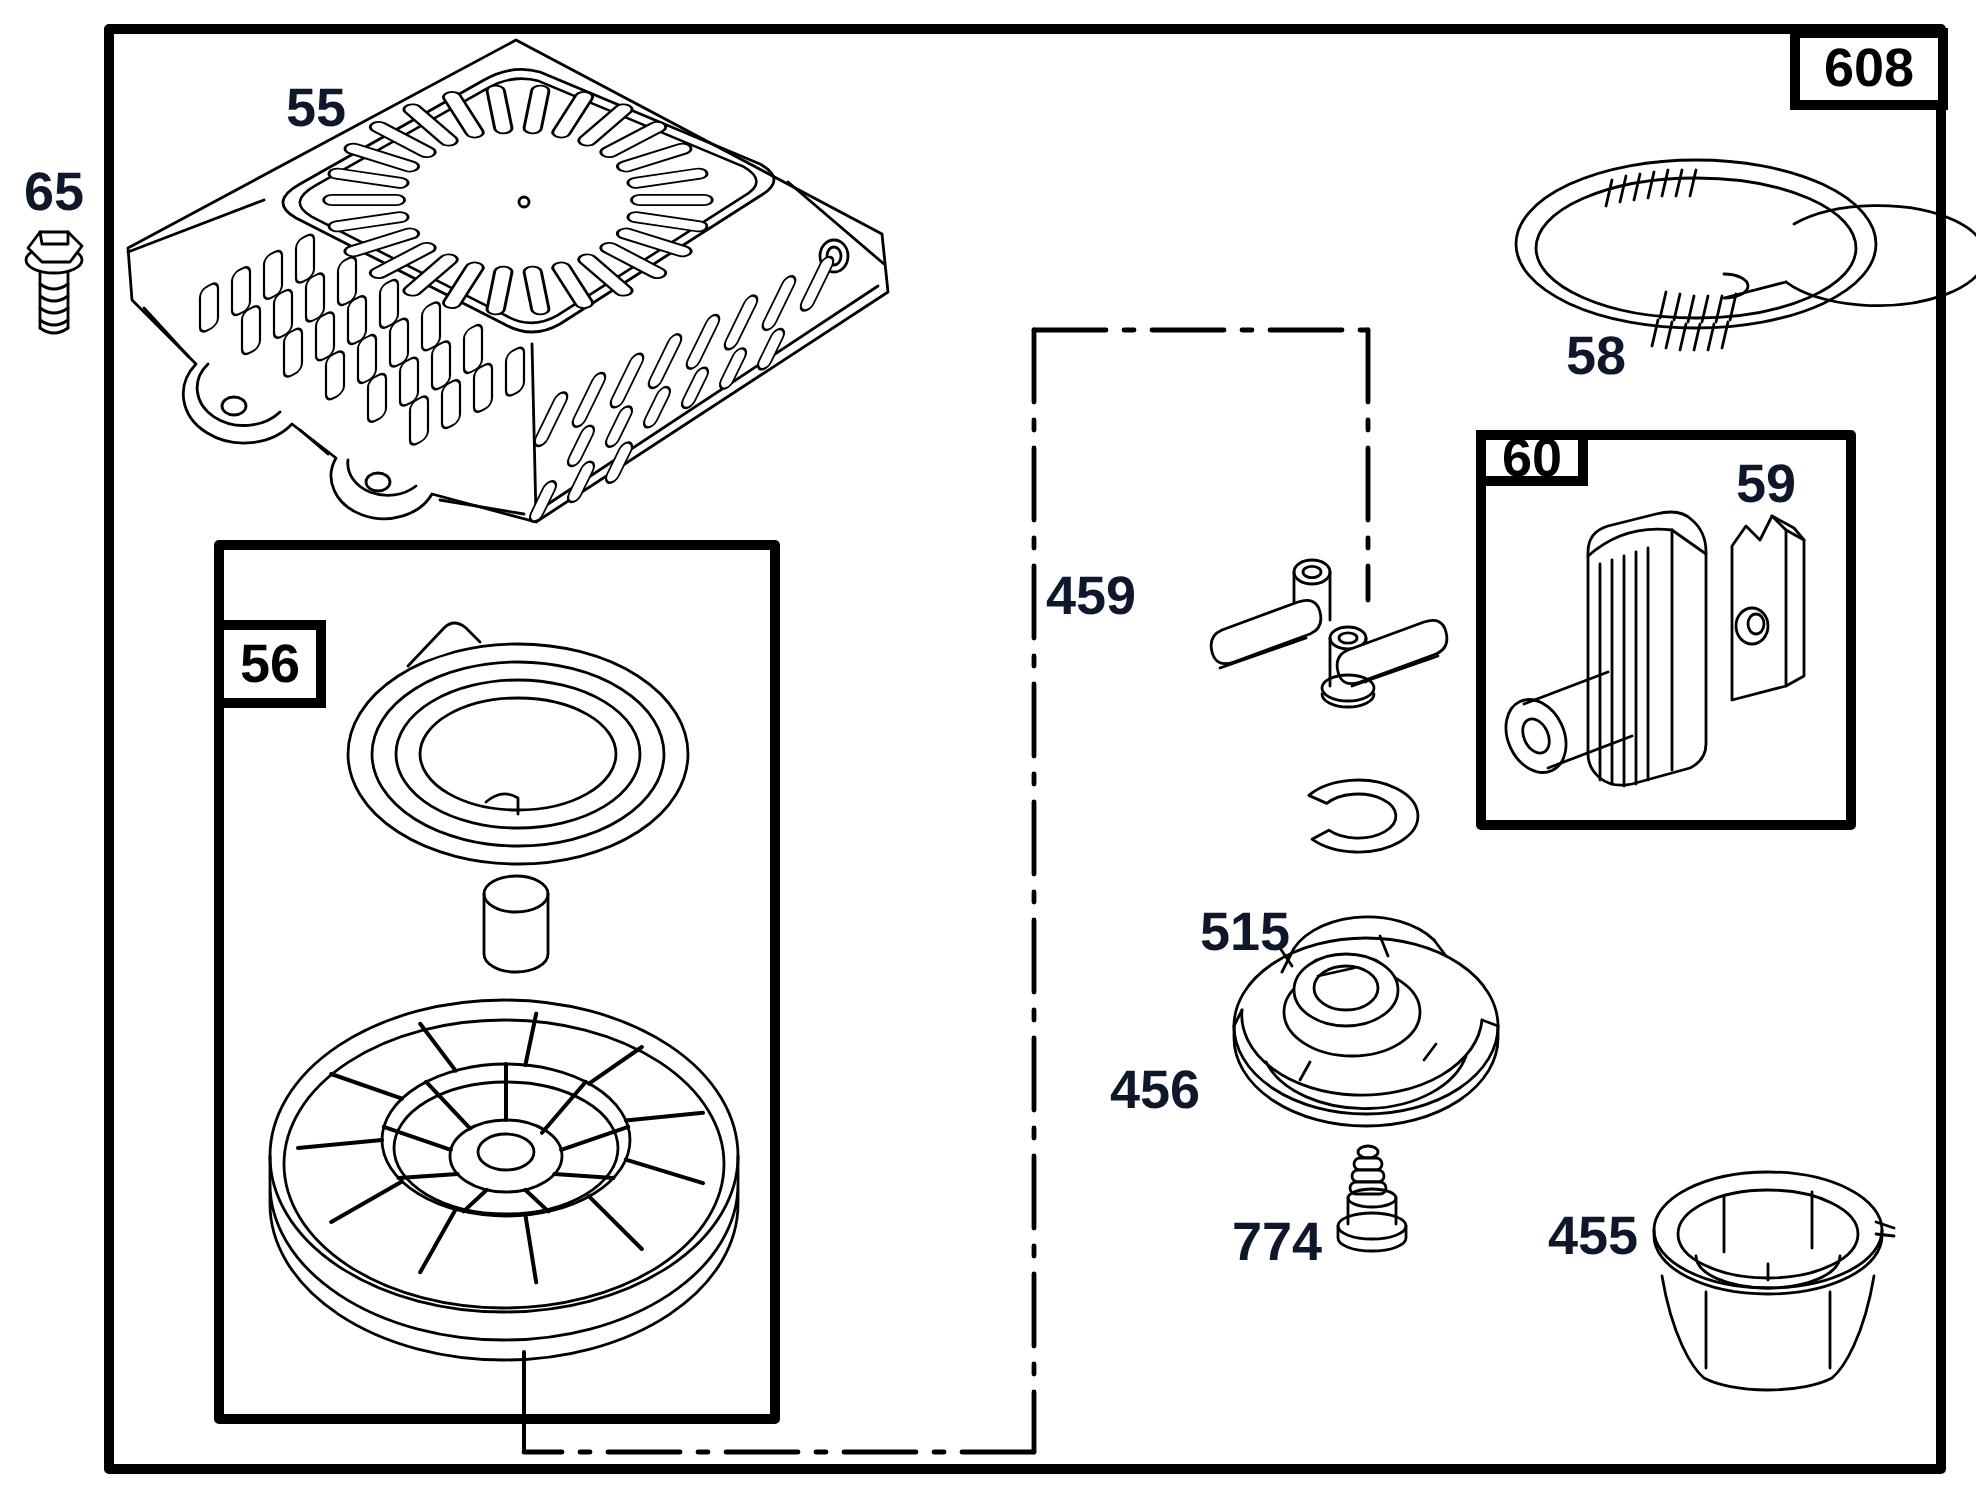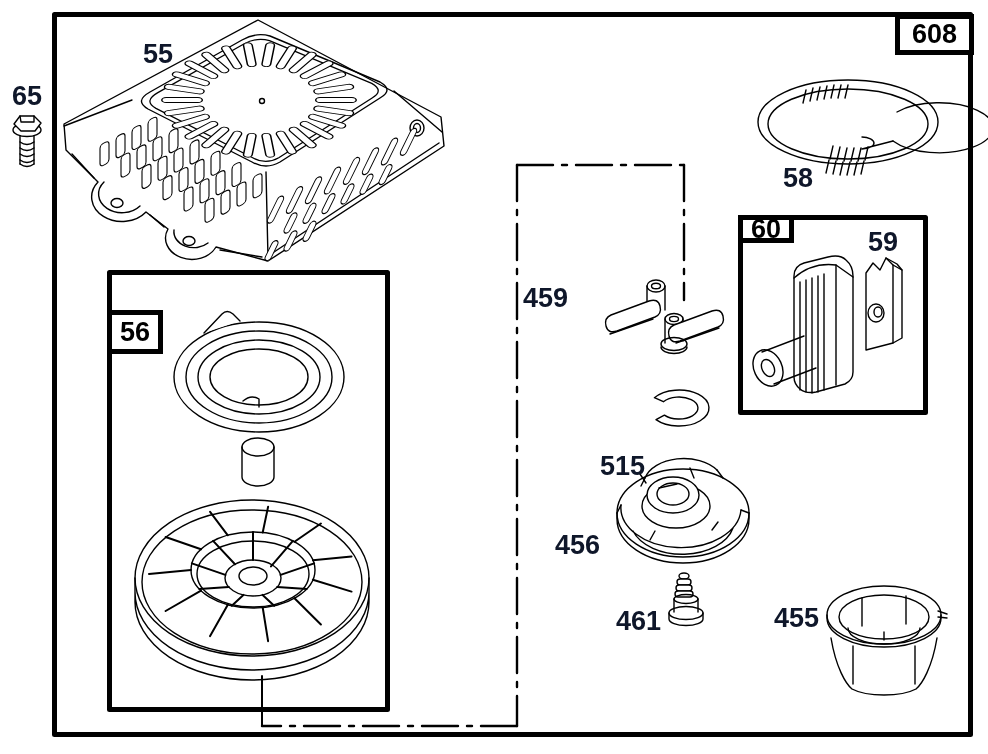--- a/index.html
+++ b/index.html
@@ -239,21 +239,21 @@
 </g>
 </svg>
 
 <div class="lbl" style="left:12px;top:83px;text-align:right;">65</div>
 <div class="lbl" style="left:143px;top:41px;">55</div>
 <div class="lbl" style="left:783px;top:165px;">58</div>
 <div class="lbl" style="left:868px;top:229px;">59</div>
 <div class="lbl" style="left:523px;top:285px;">459</div>
 <div class="lbl" style="left:600px;top:406px;margin-top:47px;">515</div>
 <div class="lbl" style="left:555px;top:509px;margin-top:23px;">456</div>
-<div class="lbl" style="left:616px;top:608px;">461</div>
+<div class="lbl" style="left:616px;top:608px;">774</div>
 <div class="lbl" style="left:774px;top:605px;">455</div>
 
 <div class="lblbox" style="left:895px;top:14px;width:79px;height:41px;">
   <span>608</span>
 </div>
 <div class="lblbox" style="left:107px;top:270px;width:56px;height:44px;margin-top:40px;">
   <span>56</span>
 </div>
 <div class="lblbox" style="left:738px;top:215px;width:56px;height:28px;">
   <span>60</span>

